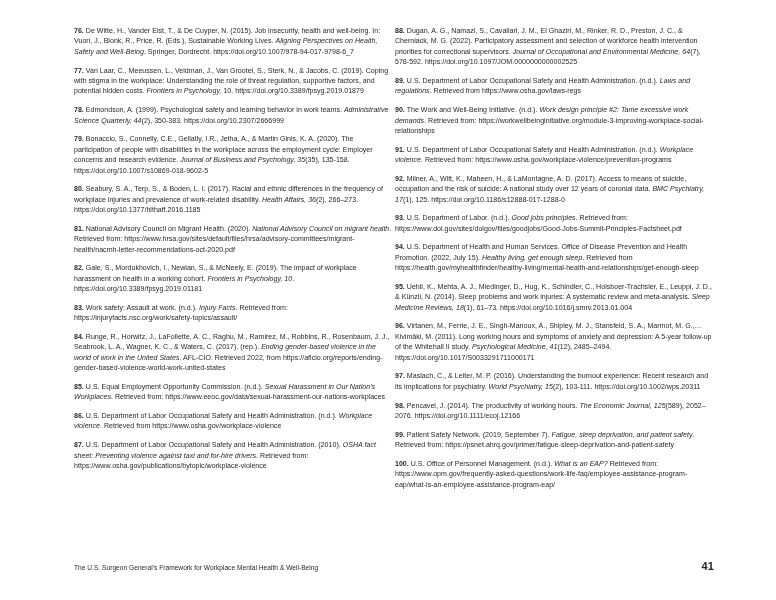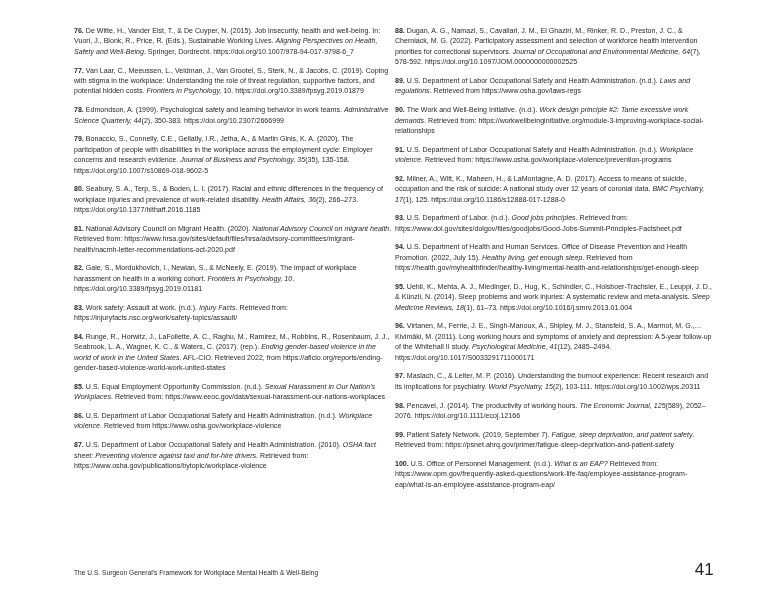--- a/index.html
+++ b/index.html
@@ -69,22 +69,22 @@
     align-items: baseline;
     justify-content: space-between;
   }
   .footer-title {
     font-size: 6.6px;
     line-height: 10px;
     color: #231f20;
     letter-spacing: 0.004em;
   }
   .footer-page {
-    font-size: 17px;
-    font-weight: normal;
+    font-size: 11px;
+    font-weight: bold;
     color: #231f20;
     letter-spacing: 0.01em;
   }
 </style>
 </head>
 <body>
 
 <div class="page">
 
   <div class="columns">

